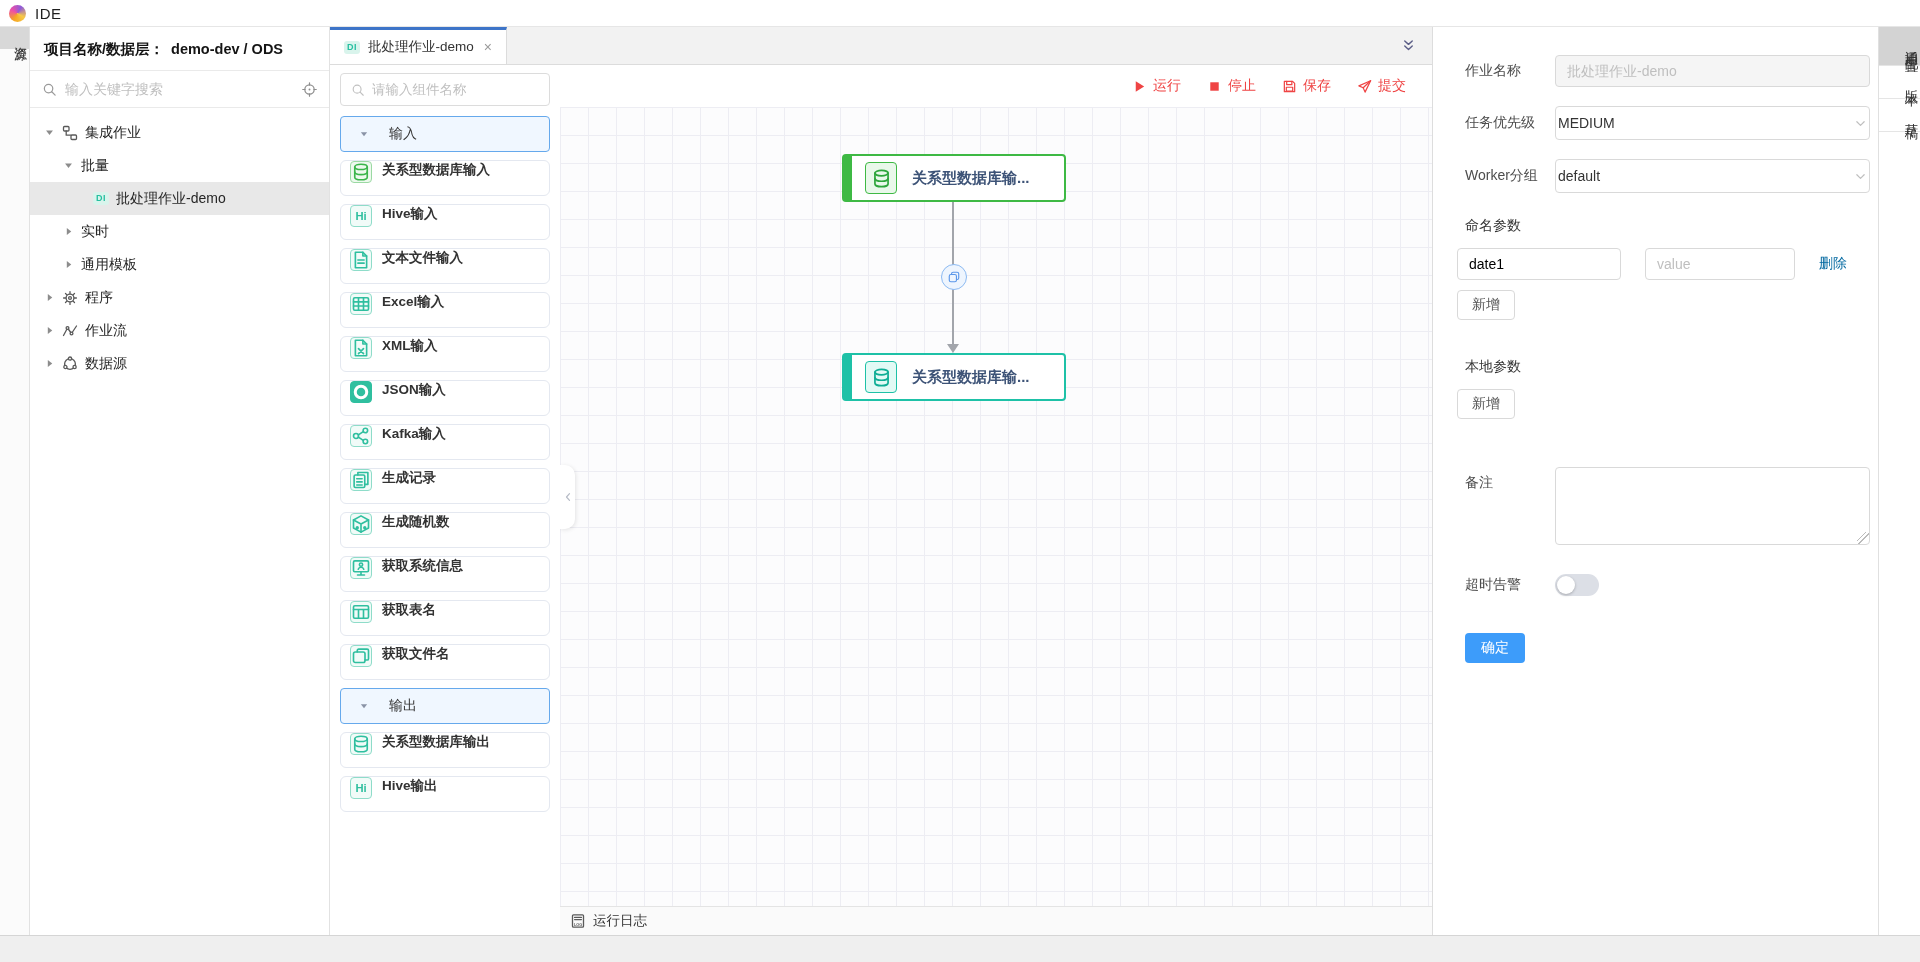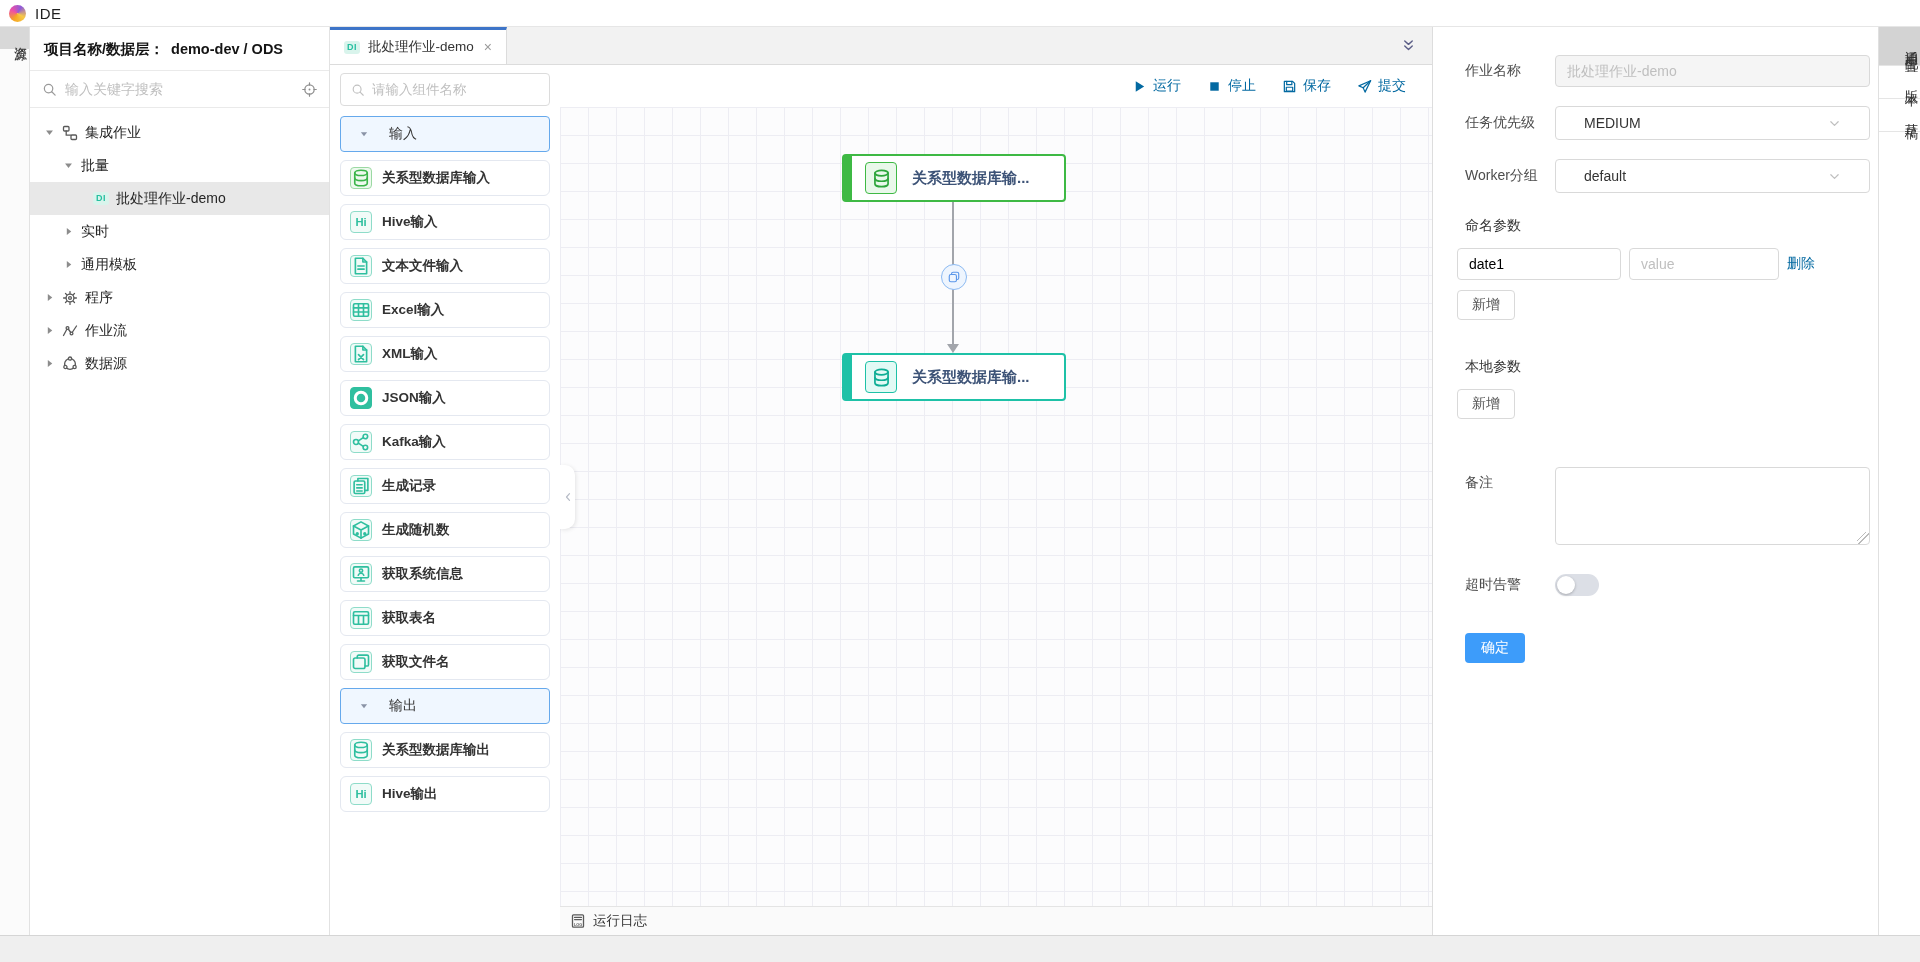--- a/index.html
+++ b/index.html
@@ -65,33 +65,33 @@
                     align-items: center; gap: 7px; padding: 0 10px; color: #c0c0c0; margin-bottom: 10px; }
   .palette-search input { border: none; outline: none; flex: 1; font-size: 13.5px; color:#333;
                           font-family: inherit; background: transparent; }
   .palette-search input::placeholder { color: #c0c0c0; }
   .pal-group { height: 36px; border: 1px solid #66a9ec; background: #f0f7ff; border-radius: 4px;
                display: flex; align-items: center; padding-left: 18px; gap: 20px; margin-bottom: 8px;
                cursor: pointer; }
   .pal-group .caret { font-size: 10px; color: #8a93a6; }
   .pal-group .glabel { font-size: 14px; color: #333; }
   .pal-item { height: 36px; border: 1px solid #e4e8f0; border-radius: 6px; background: #fff;
-              display: flex; align-items: center; gap: 10px; padding: 0 9px; margin-bottom: 8px;
+              display: flex; align-items: flex-start; gap: 10px; padding: 0 9px; margin-bottom: 8px;
               cursor: grab; }
   .pal-item .ibox { width: 22px; height: 22px; border-radius: 4px; border: 1px solid #8edcc9;
                     background: #f1fbf8; color: #2fbf9f; display: flex; align-items: center;
                     justify-content: center; font-size: 15px; flex: none; }
   .pal-item .ibox.green { border-color: #9bd9a3; background: #edf9ee; color: #3bb54a; }
   .pal-item .ibox.filled { background: #2fbf9f; border-color: #2fbf9f; color: #fff; }
   .pal-item .plabel { font-size: 13.5px; font-weight: bold; color: #333; white-space: nowrap; }
 
   
   .canvas-col { flex: 1; min-width: 0; display: flex; flex-direction: column; }
   .canvas-toolbar { height: 42px; flex: none; display: flex; align-items: center;
-                    justify-content: flex-end; gap: 26px; padding-right: 26px; color: #0369a1; }
+                    justify-content: flex-end; gap: 26px; padding-right: 26px; color: #ef4444; }
   .toolbar-btn { display: flex; align-items: center; gap: 6px; font-size: 14px; cursor: pointer; }
   .toolbar-btn .ic { font-size: 15px; }
   .canvas { flex: 1; position: relative; overflow: hidden; background-color: #fcfcfd;
             background-image: linear-gradient(#ededf3 1px, transparent 1px),
                               linear-gradient(90deg, #ededf3 1px, transparent 1px);
             background-size: 28px 28px; }
   .collapse-handle { position: absolute; left: 0; top: 358px; width: 15px; height: 64px;
                      background: #fff; border-radius: 0 10px 10px 0; box-shadow: 1px 1px 4px rgba(0,0,0,.10);
                      display: flex; align-items: center; justify-content: center; color: #b6bbc6;
                      font-size: 12px; cursor: pointer; }
@@ -122,25 +122,25 @@
   .form-row { display: flex; align-items: center; margin-bottom: 19px; }
   .form-row.top { align-items: flex-start; }
   .form-label { width: 90px; flex: none; color: #4d4d4d; font-size: 14px; padding-top: 0; margin-left: 8px; }
   .form-row.top .form-label { padding-top: 7px; }
   .ctrl { flex: 1; }
   .inp { width: 100%; height: 32px; border: 1px solid #d9d9d9; border-radius: 4px;
          padding: 0 11px; font-size: 14px; font-family: inherit; color: #333; outline: none; }
   .inp::placeholder { color: #bfbfbf; }
   .inp.disabled { background: #f5f5f5; }
   .select { width: 100%; height: 34px; border: 1px solid #d9d9d9; border-radius: 4px;
-            display: flex; align-items: center; justify-content: space-between; padding: 0 28px;
+            display: flex; align-items: center; justify-content: space-between; padding: 0 2px;
             font-size: 14px; color: #333; cursor: pointer; background: #fff; }
   .select .ic { color: #bfbfbf; font-size: 13px; }
   .section-label { color: #333; margin: 4px 0 13px 8px; }
-  .param-row { display: flex; align-items: center; gap: 8px; margin-bottom: 10px; }
+  .param-row { display: flex; align-items: center; gap: 24px; margin-bottom: 10px; }
   .param-key { width: 164px; } .param-val { width: 150px; }
   .param-key input, .param-val input { width: 100%; height: 32px; border: 1px solid #d9d9d9;
         border-radius: 4px; padding: 0 11px; font-size: 14px; font-family: inherit; outline: none; }
   .param-val input::placeholder { color: #bfbfbf; }
   .link { color: #0369a1; font-size: 14px; cursor: pointer; }
   .btn-outline { height: 30px; padding: 0 14px; border: 1px solid #d9d9d9; border-radius: 4px;
                  background: #fff; color: #555; font-size: 14px; font-family: inherit; cursor: pointer; }
   .remark-ta { width: 100%; height: 78px; border: 1px solid #d9d9d9; border-radius: 4px;
                resize: none; font-family: inherit; font-size: 14px; padding: 6px 10px; outline: none;
                background:

